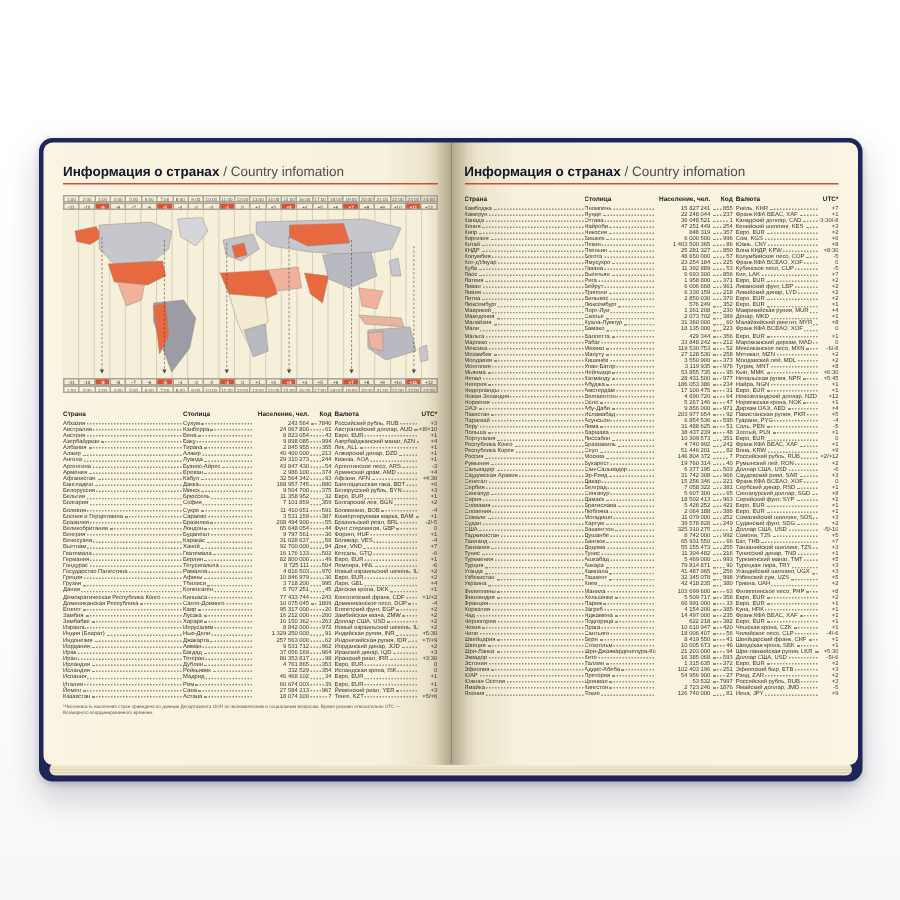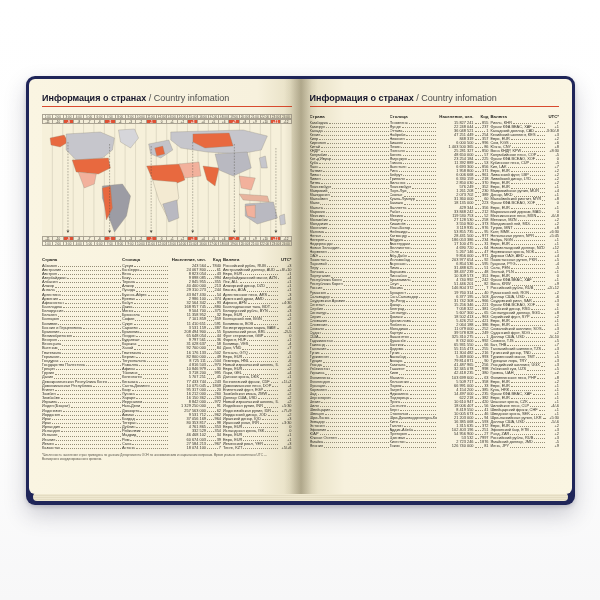--- a/index.html
+++ b/index.html
@@ -1,18 +1,18 @@
 <!DOCTYPE html>
 <html><head>
 <meta charset="utf-8">
 <style>
   html,body{margin:0;padding:0;}
   body{width:600px;height:600px;background:#ffffff;font-family:"Liberation Sans",sans-serif;position:relative;overflow:hidden;}
   .photo{position:absolute;inset:0;background:linear-gradient(180deg,#ffffff 0%,#fdfdfd 70%,#f7f7f8 100%);}
-  .book{position:absolute;left:26px;top:76px;width:549px;height:429px;background:#1f2559;border-radius:9px;
+  .book{position:absolute;left:26px;top:92px;width:549px;height:429px;background:#1f2559;border-radius:9px;
         box-shadow:0 10px 22px rgba(40,40,70,.22), 0 2px 4px rgba(40,40,70,.18);}
   .paper-edge{position:absolute;left:7px;right:7px;bottom:4px;height:8px;border-radius:4px;
         background:repeating-linear-gradient(0deg,#efe8d0 0px,#efe8d0 1px,#d9d1b5 2px);}
   .pages{position:absolute;left:3px;right:3px;top:3px;bottom:11px;display:flex;}
   .page{width:50%;position:relative;overflow:hidden;}
   .page.left{background:linear-gradient(90deg,#faf5e2 0%,#f7f1dd 84%,#e8e1c6 96%,#c9c1a5 100%);border-radius:6px 0 0 6px;}
   .page.right{background:linear-gradient(270deg,#faf5e2 0%,#f7f1dd 84%,#e8e1c6 96%,#c9c1a5 100%);border-radius:0 6px 6px 0;}
   .gutter{position:absolute;left:50%;top:3px;bottom:11px;width:34px;transform:translateX(-50%);pointer-events:none;
         background:linear-gradient(90deg,rgba(60,50,20,0) 0%,rgba(60,50,20,.18) 50%,rgba(60,50,20,0) 100%);}
   .inner{position:absolute;top:14px;bottom:10px;}

